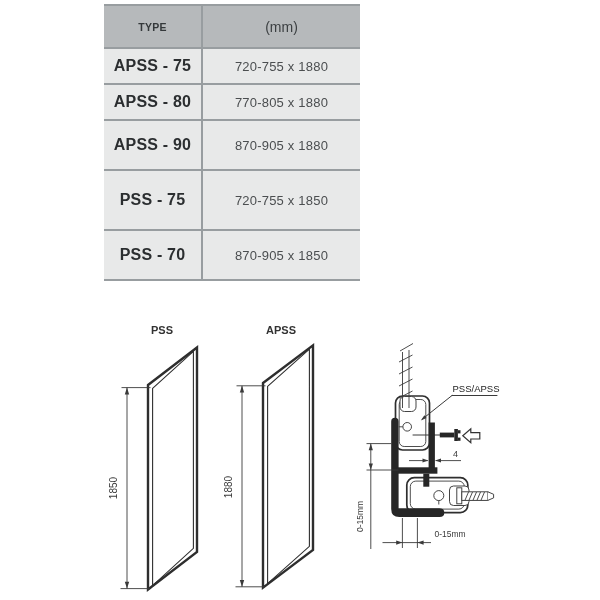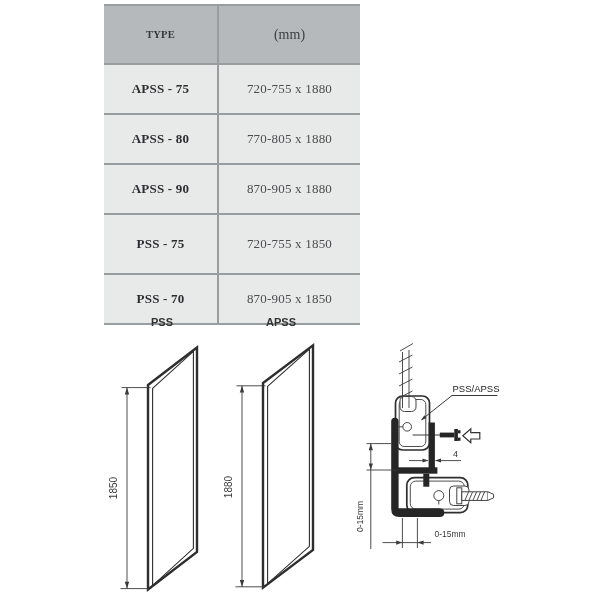--- a/index.html
+++ b/index.html
@@ -1,32 +1,32 @@
 <!DOCTYPE html>
 <html><head>
 <meta charset="utf-8">
 <style>
   html,body{margin:0;padding:0;background:#ffffff;}
   .canvas{position:relative;width:600px;height:600px;background:#ffffff;overflow:hidden;
           font-family:"Liberation Sans",sans-serif;}
 
   
   .spec-table{position:absolute;left:104px;top:4px;width:256px;border-collapse:collapse;table-layout:fixed;}
-  .spec-table th,.spec-table td{border-bottom:2px solid #989da0;text-align:center;vertical-align:middle;padding:16px;font-family:Liberation Serif, serif;}
+  .spec-table th,.spec-table td{border-bottom:2px solid #989da0;text-align:center;vertical-align:middle;padding:8px;}
   .spec-table thead th{border-top:2px solid #989da0;background:#b6b9bb;height:25px;}
   .spec-table td{background:#e8e9e9;}
   .col-type{width:81px;border-right:2px solid #989da0;}
   .th-type{font-size:10.5px;font-weight:700;color:#34383a;letter-spacing:.3px;}
   .th-mm{font-size:14px;font-weight:400;color:#3b3f41;}
-  .td-type{font-size:13px;font-weight:700;color:#2b2e30;letter-spacing:.2px;}
+  .td-type{font-size:16px;font-weight:700;color:#2b2e30;letter-spacing:.2px;}
   .td-dim{font-size:13px;font-weight:400;color:#4b4e50;letter-spacing:.2px;}
   .r1{height:34px}.r2{height:28px}.r3{height:50px}.r4{height:60px}.r5{height:55px}.r6{height:50px}
 
   
-  .panel-title{position:absolute;top:316px;width:60px;text-align:center;
+  .panel-title{position:absolute;top:324px;width:60px;text-align:center;
                font-size:11px;font-weight:600;color:#333;}
   .t-pss{left:132px;}
   .t-apss{left:251px;}
 
   
   .panels-svg{position:absolute;left:100px;top:335px;width:240px;height:265px;}
   .section-svg{position:absolute;left:350px;top:338px;width:162px;height:217px;}
   .ln{stroke:#3a3a3a;fill:none;stroke-width:1;stroke-linecap:round;}
   .ln2{stroke:#2e2e2e;fill:#ffffff;stroke-width:1.7;}
   .lni{stroke:#3a3a3a;fill:none;stroke-width:.9;}

